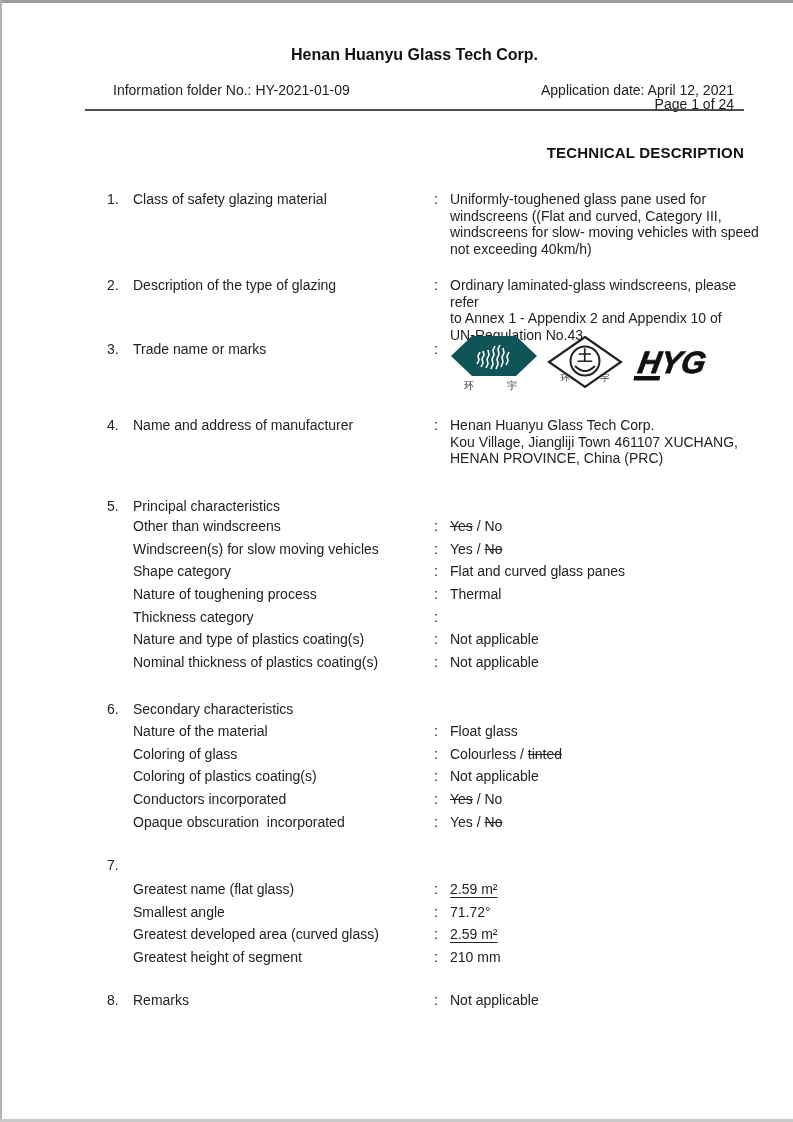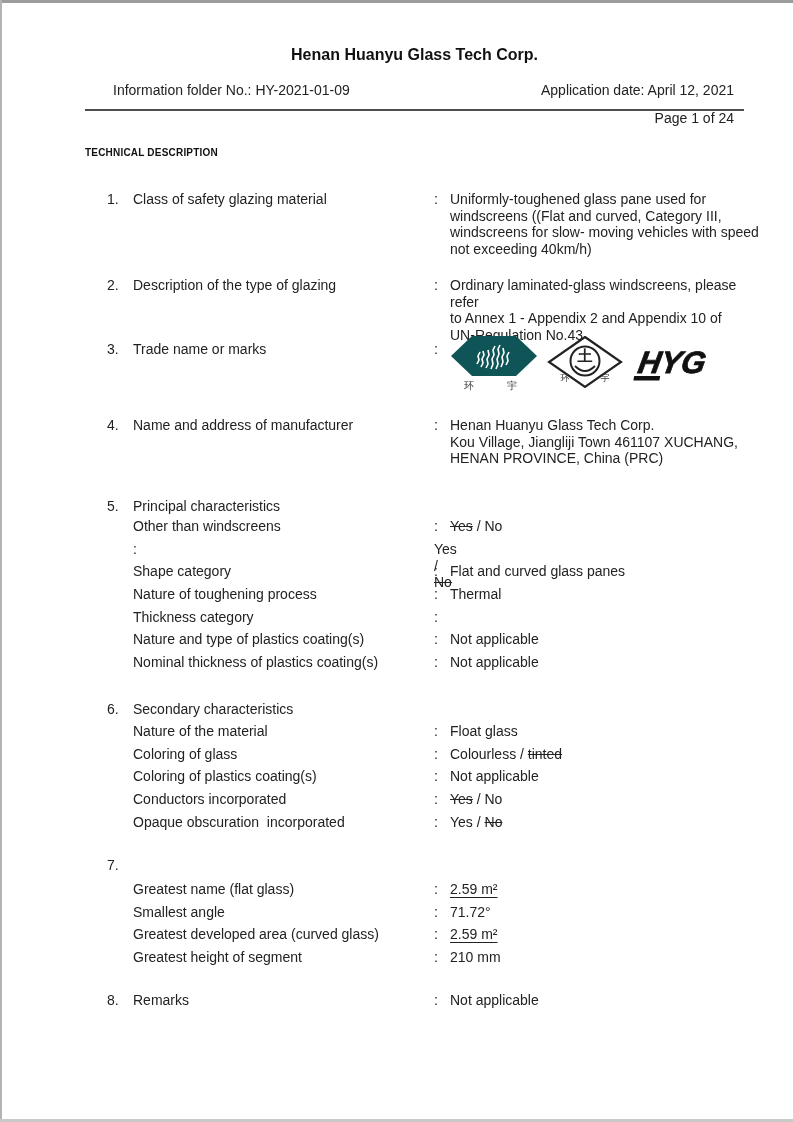--- a/index.html
+++ b/index.html
@@ -16,25 +16,25 @@
   .edge.top{top:0;left:0;width:793px;height:3px;background:#9c9c9c;}
   .edge.left{top:0;left:0;width:2px;height:1122px;background:#b3b3b3;}
   .edge.bottom{left:0;bottom:0;width:793px;height:3px;background:#c9c9c9;}
 
   .company-title{
     position:absolute;top:47px;left:85px;width:659px;
     text-align:center;font-weight:bold;font-size:16px;color:#111;
   }
   .info-folder{position:absolute;top:82px;left:113px;}
   .app-date{position:absolute;top:82px;right:59px;text-align:right;}
-  .page-num{position:absolute;top:110px;right:59px;text-align:right;}
+  .page-num{position:absolute;top:96px;right:59px;text-align:right;}
   .rule{position:absolute;top:109px;left:85px;width:659px;height:2px;background:#4d4d4d;}
   .doc-title{
     position:absolute;top:145px;left:85px;width:659px;
-    text-align:left;font-weight:bold;font-size:10px;letter-spacing:.2px;color:#111;
+    text-align:right;font-weight:bold;font-size:15px;letter-spacing:.2px;color:#111;
   }
 
   .item{
     position:absolute;left:107px;
     display:grid;grid-template-columns:26px 301px 16px 310px;
     align-items:start;
   }
   .subrow{
     position:absolute;left:133px;
     display:grid;grid-template-columns:301px 16px 310px;
@@ -135,20 +135,21 @@
   <div class="item" style="top:498px">
     <span class="num">5.</span>
     <span class="label">Principal characteristics</span>
   </div>
   <div class="subrow" style="top:518px">
     <span class="label">Other than windscreens</span>
     <span class="colon">:</span>
     <span class="value"><span class="strike">Yes</span><span> / No</span></span>
   </div>
   <div class="subrow" style="top:541px">
+    <span class="label">Windscreen(s) for slow moving vehicles</span>
     <span class="colon">:</span>
     <span class="value"><span>Yes / </span><span class="strike">No</span></span>
   </div>
   <div class="subrow" style="top:563px">
     <span class="label">Shape category</span>
     <span class="colon">:</span>
     <span class="value"><span>Flat and curved glass panes</span></span>
   </div>
   <div class="subrow" style="top:586px">
     <span class="label">Nature of toughening process</span>

